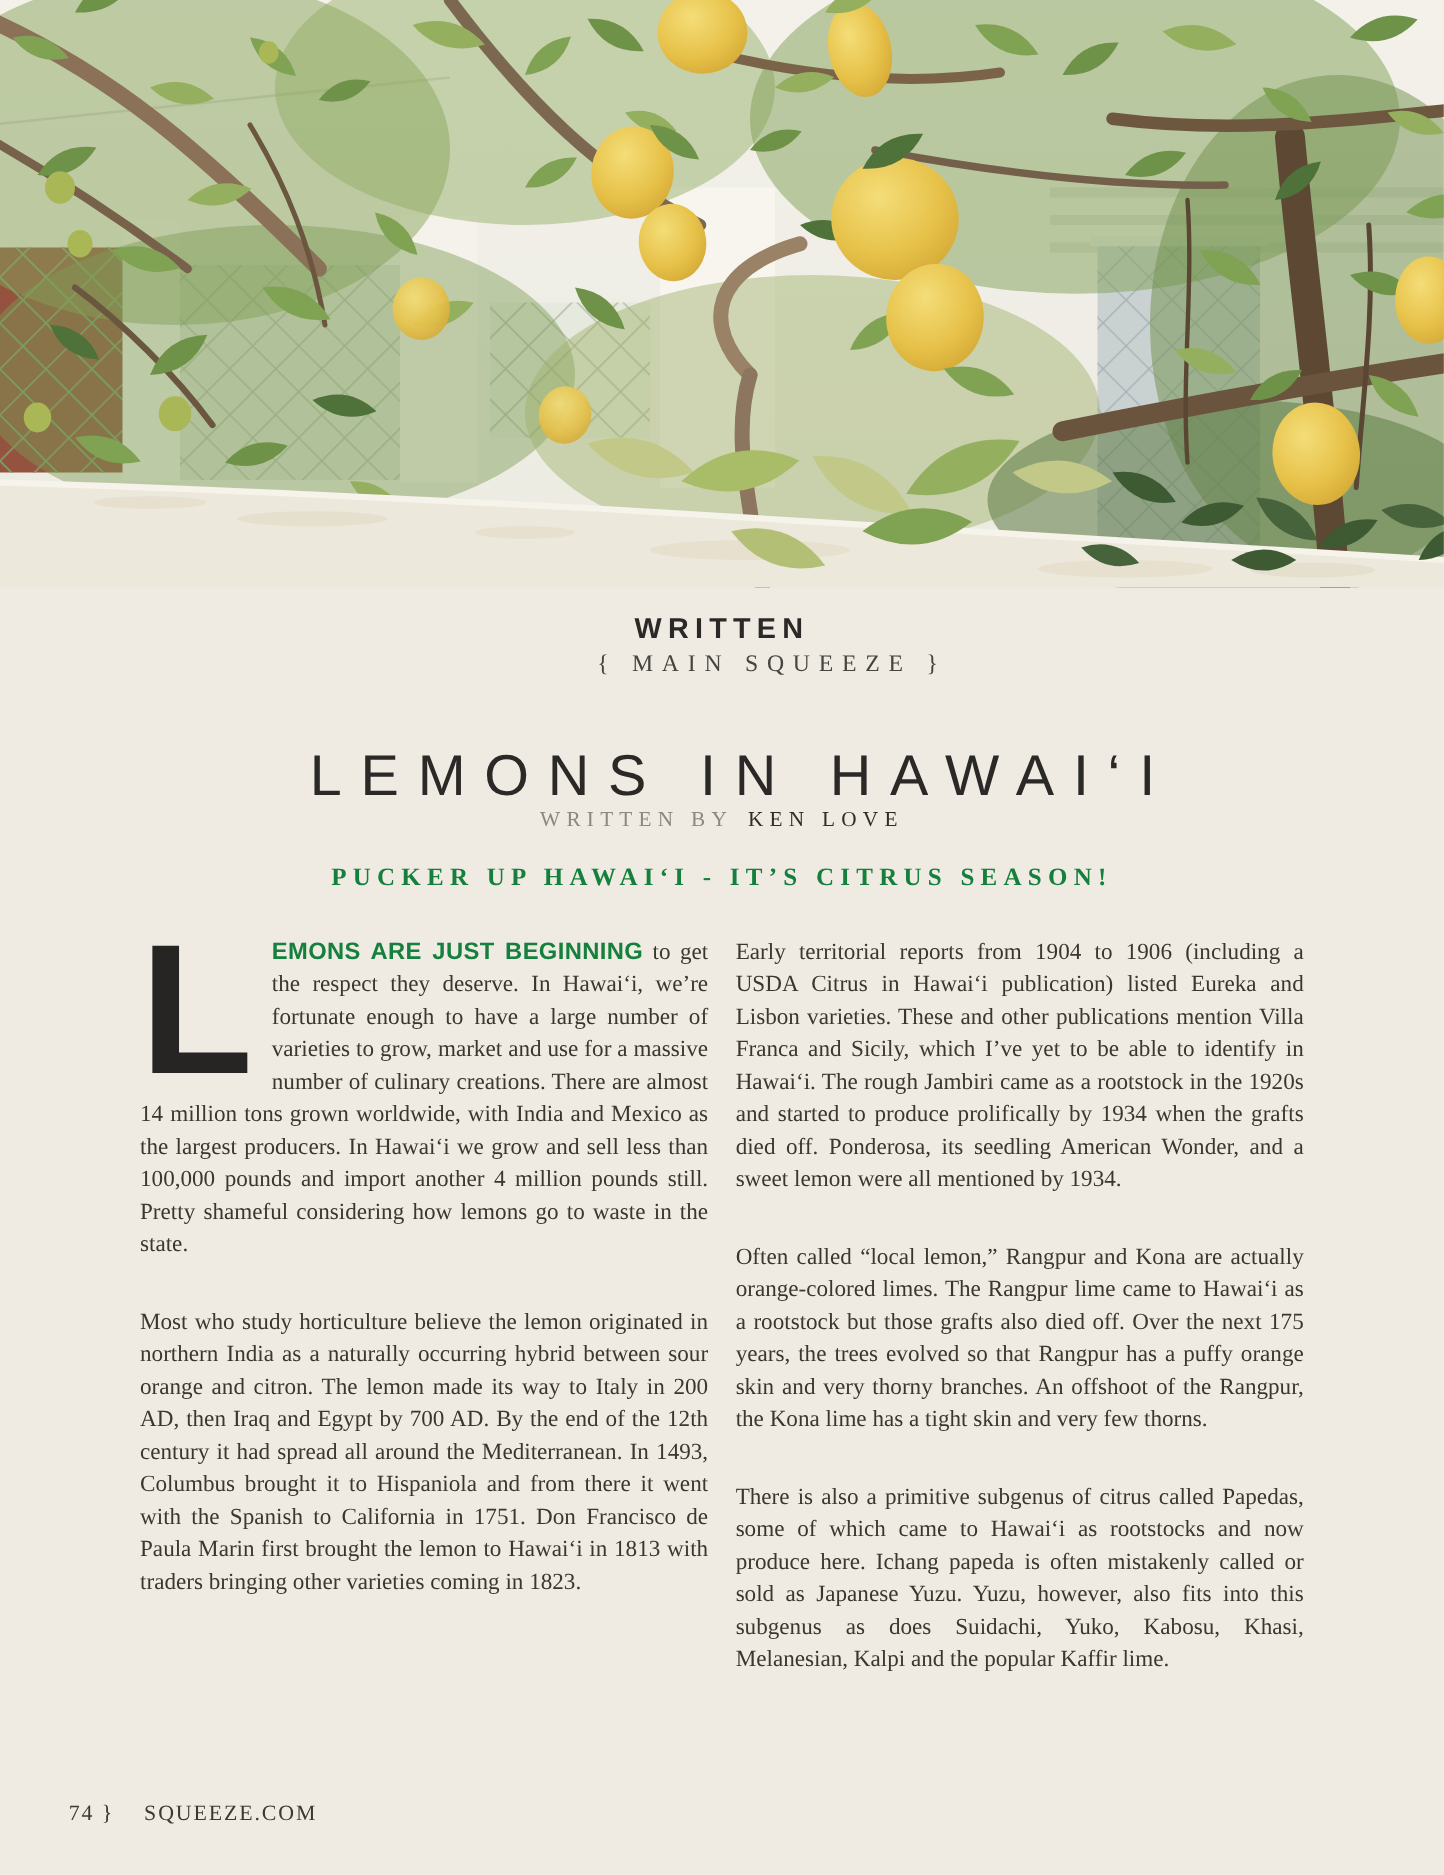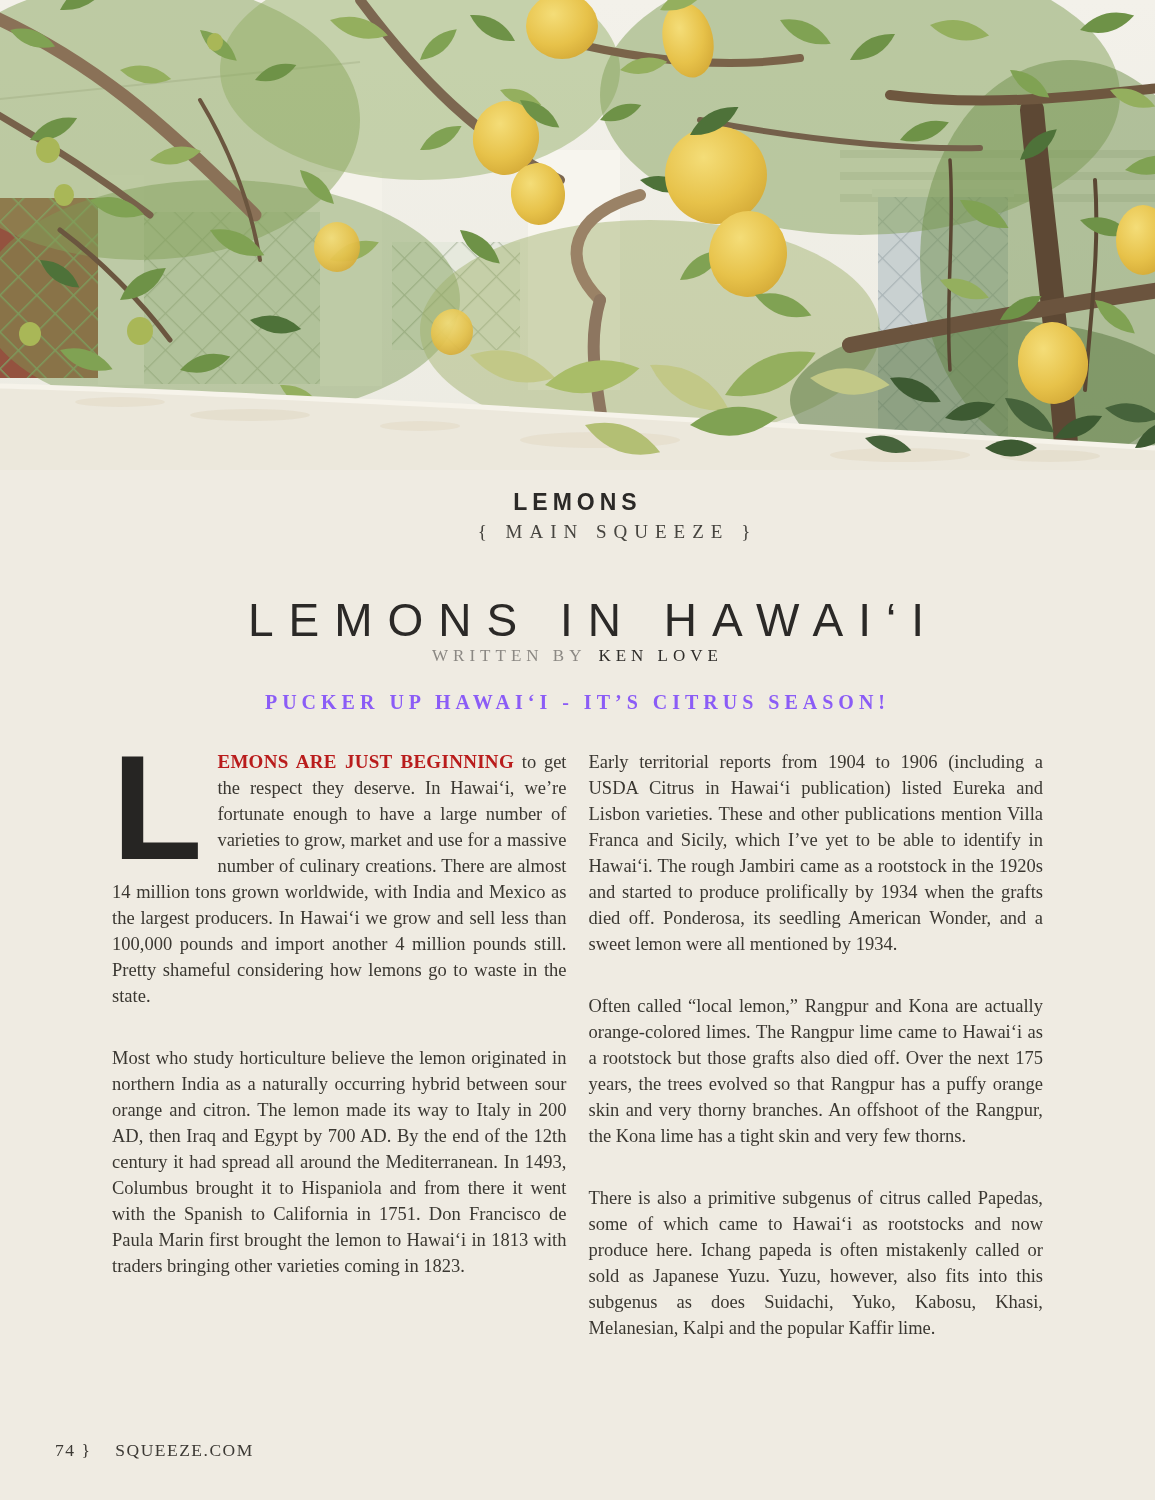--- a/index.html
+++ b/index.html
@@ -26,42 +26,42 @@
     top:577px;font-family:"Liberation Sans",sans-serif;font-weight:500;
     font-size:46px;letter-spacing:15px;color:#2b2927;
   }
   .byline{
     top:646px;font-family:"Liberation Serif",serif;
     font-size:17px;letter-spacing:5px;color:#2f2d2a;
   }
   .byline .prefix{color:#8b8883;margin-right:12px;}
   .subtitle{
     top:691px;font-family:"Liberation Serif",serif;font-weight:700;
-    font-size:20px;letter-spacing:5px;color:#8b5cf6;
+    font-size:20px;letter-spacing:5px;color:#15803d;
   }
   
   .columns{
     position:absolute;top:749px;left:112px;right:112px;
     display:flex;gap:22px;
   }
   .col{flex:1;min-width:0;}
   .col p{
     margin:0;text-align:justify;
     font-size:18.5px;line-height:26px;color:#3a3731;
   }
   .col p + p{margin-top:36px;}
   .dropcap{
     float:left;
     font-family:"Liberation Sans",sans-serif;font-weight:700;
     font-size:148px;line-height:102px;
     color:#262523;margin:8px 15px 0 0;
   }
   .leadin{
-    font-family:Liberation Serif, serif;font-weight:700;
-    font-size:19px;letter-spacing:.3px;color:#b91c1c;
+    font-family:Liberation Sans, sans-serif;font-weight:700;
+    font-size:19px;letter-spacing:.3px;color:#15803d;
   }
   
   .footer{
     position:absolute;top:1440px;left:55px;
     font-size:17.5px;letter-spacing:1.5px;color:#3c3934;
   }
   .footer .site{margin-left:24px;}
 </style>
 </head>
 <body>
@@ -231,21 +231,21 @@
       <use href="#lf" fill="#46633b" transform="translate(1005 398) rotate(35) scale(1.5)"></use>
       <use href="#lf" fill="#3d5a32" transform="translate(1055 438) rotate(-25) scale(1.3)"></use>
       <use href="#lf" fill="#46633b" transform="translate(1105 408) rotate(10) scale(1.4)"></use>
       <use href="#lf" fill="#3d5a32" transform="translate(1135 448) rotate(-35) scale(1.2)"></use>
       <use href="#lf" fill="#46633b" transform="translate(865 438) rotate(15) scale(1.2)"></use>
       <use href="#lf" fill="#3d5a32" transform="translate(985 448) rotate(0) scale(1.3)"></use>
     </g>
   </svg>
 </div>
 
-<div class="centered kicker">LEMONS</div>
+<div class="centered kicker">WRITTEN</div>
 <div class="centered category">{ MAIN SQUEEZE }</div>
 <h1 class="centered title" style="margin:16px;">LEMONS IN HAWAI‘I</h1>
 <div class="centered byline">
   <span class="prefix">WRITTEN BY</span><span>KEN LOVE</span>
 </div>
 <div class="centered subtitle">PUCKER UP HAWAI‘I - IT’S CITRUS SEASON!</div>
 
 <div class="columns">
   <div class="col">
     <p><span class="dropcap">L</span><span class="leadin">EMONS ARE JUST BEGINNING</span><span> to get the respect they deserve. In Hawai‘i, we’re fortunate enough to have a large number of varieties to grow, market and use for a massive number of culinary creations. There are almost 14 million tons grown worldwide, with India and Mexico as the largest producers. In Hawai‘i we grow and sell less than 100,000 pounds and import another 4 million pounds still. Pretty shameful considering how lemons go to waste in the state.</span></p>

